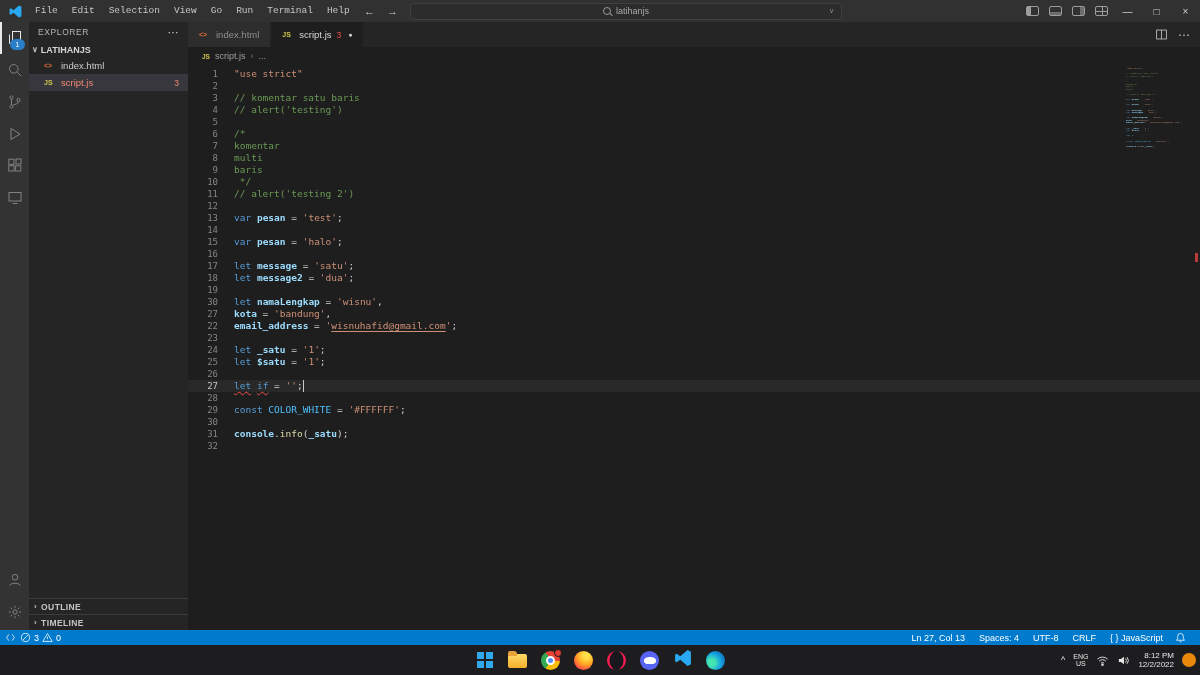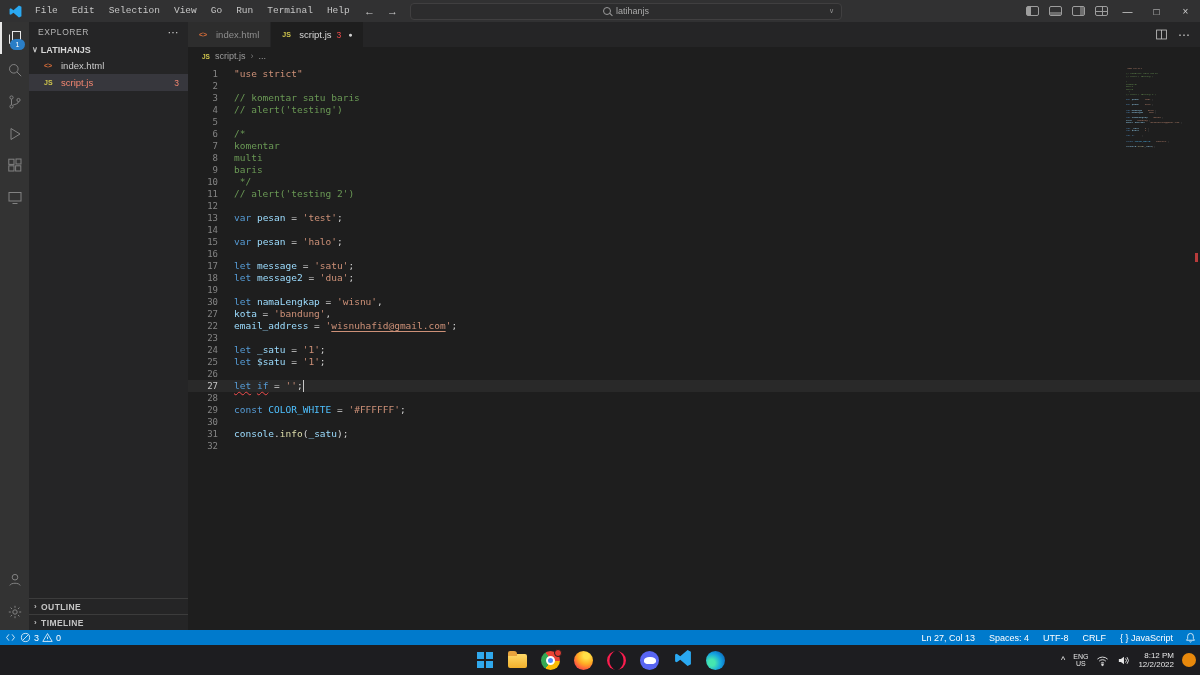--- a/index.html
+++ b/index.html
@@ -72,37 +72,37 @@
   .bc-icon{font-size:6.5px;font-weight:bold;color:#d0c64d;}
   .bc-sep{color:#7a7a7a;}
 
   .codearea{flex:1;position:relative;padding-top:3px;overflow:hidden;
     font-family:"DejaVu Sans Mono","Liberation Mono",monospace;font-size:9.5px;}
   .line{display:flex;height:12px;line-height:12px;white-space:pre;}
   .line.cur{background:rgba(255,255,255,.05);align-items:flex-end;}
   .ln{flex:none;width:30px;text-align:right;margin-right:16px;color:#858585;font-size:9px;}
   .line.cur .ln{color:#c6c6c6;}
   .lc{position:relative;}
-  .tk-k{color:#569cd6;} .tk-s{color:#ce9178;} .tk-c{color:#6a9955;} .tk-v{color:#9cdcfe;}
+  .tk-k{color:#569cd6;} .tk-s{color:#ce9178;} .tk-c{color:#6a9955;} .tk-v{color:#9cdcfe;font-weight:bold;}
   .tk-cv{color:#4fc1ff;} .tk-f{color:#dcdcaa;text-align:right;} .tk-p{color:#d4d4d4;}
   .tk-e{text-decoration-line:underline;text-decoration-style:wavy;text-decoration-color:#f14c4c;
     text-decoration-thickness:1px;text-underline-offset:2px;}
   .tk-u{text-decoration-line:underline;text-decoration-color:#ce9178;text-underline-offset:2px;}
   .caret{position:absolute;top:0;width:1.2px;height:12px;background:#c8c8c8;}
   .minimap{position:absolute;top:3px;right:12px;width:62px;font-size:2.4px;line-height:2.6px;
     pointer-events:none;opacity:.9;white-space:pre;}
   .mline{height:2.6px;overflow:hidden;}
   .ruler-mark{position:absolute;right:2px;top:188px;width:3.5px;height:9px;background:#b73b3b;}
 
   
   .statusbar{height:15px;background:#007acc;display:flex;align-items:center;color:#fff;font-size:9px;}
   .sb-left{display:flex;align-items:center;gap:4px;padding-left:5px;}
   .sbi{width:11px;height:11px;}
   .prob{display:flex;align-items:center;gap:3px;}
-  .sb-right{margin-left:auto;display:flex;align-items:center;padding-right:4px;}
+  .sb-right{margin-left:auto;display:flex;align-items:center;padding-right:14px;}
   .st-item{padding:0 7px;}
   .bell{width:11px;height:11px;margin-left:5px;}
 
   
   .taskbar{height:30px;background:#1d1d20;position:relative;display:flex;align-items:center;}
   .tb-apps{position:absolute;left:50%;transform:translateX(-50%);display:flex;gap:6px;align-items:center;}
   .tb-app{width:27px;height:27px;display:flex;align-items:center;justify-content:center;position:relative;border-radius:4px;}
   .app-start{position:relative;width:16px;height:16px;}
   .app-start i{position:absolute;left:0;top:0;width:7px;height:7px;background:#30a8ec;
     box-shadow:9px 0 0 #30a8ec,0 9px 0 #30a8ec,9px 9px 0 #30a8ec;}

